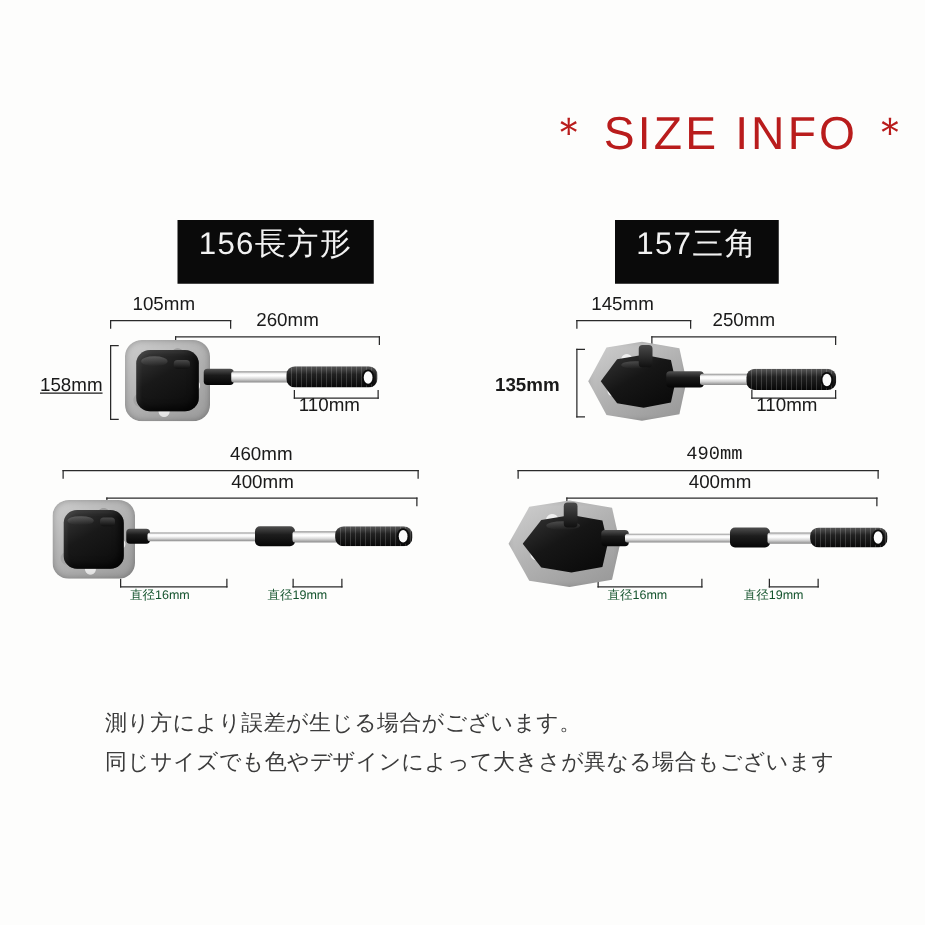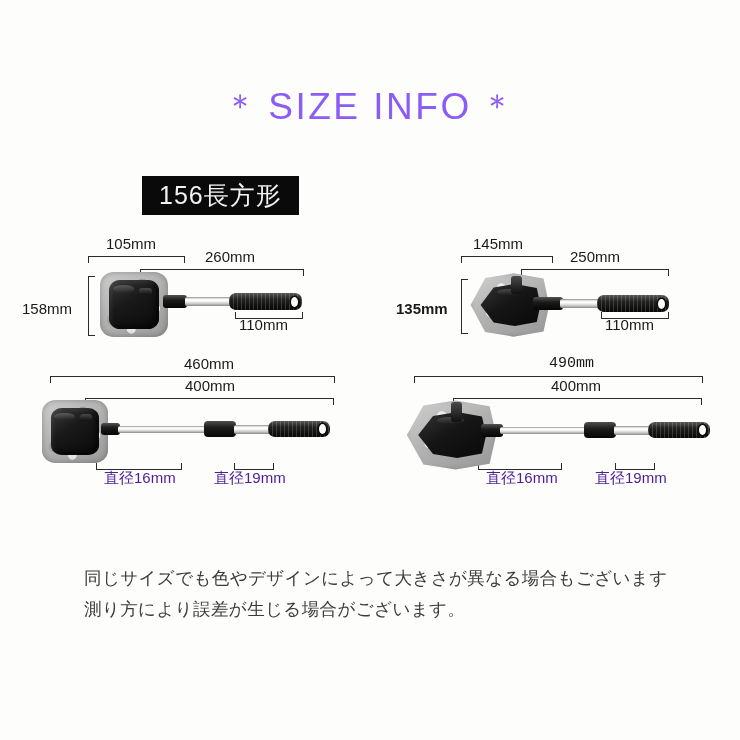--- a/index.html
+++ b/index.html
@@ -9,53 +9,53 @@
     font-family:"Liberation Sans","DejaVu Sans",sans-serif;
     color:#1c1c1c;
     overflow:hidden;
     position:relative;
   }
   .page{position:absolute;inset:0;}
 
   
   .title{
     position:absolute;top:84px;left:0;width:740px;
-    text-align:center;
+    text-align:right;
     font-size:37px;
     letter-spacing:2.5px;
     font-weight:400;
-    color:#8b5cf6;
+    color:#b91c1c;
     white-space:nowrap;
   }
   .title .ast{font-size:33px;vertical-align:2px;display:inline-block;padding:0 9px;}
 
   
   .badge{
     position:absolute;
     background:#0a0a0a;
     color:#f2f2f2;
     font-size:25px;
     letter-spacing:1px;
-    padding:7px 17px 7px 17px;
+    padding:7px 17px 19px 17px;
     white-space:nowrap;
     line-height:1;
   }
   .badge-left{left:142px;top:176px;}
   .badge-right{left:492px;top:176px;}
 
   
   .dim{
     position:absolute;
     font-size:15px;
     letter-spacing:0px;
     white-space:nowrap;
     color:#1a1a1a;
     font-weight:400;
   }
-  .dim.jp{font-size:15px;color:#4c1d95;}
+  .dim.jp{font-size:10px;color:#14532d;}
 
   
   
   .hb-down{
     position:absolute;
     border-top:1.6px solid #2a2a2a;
     border-left:1.6px solid #2a2a2a;
     border-right:1.6px solid #2a2a2a;
     height:7px;
     box-sizing:border-box;
@@ -185,30 +185,31 @@
 </head>
 <body>
 
 <div class="page">
 
   <div class="title">
     <span class="ast">＊</span><span>SIZE INFO</span><span class="ast">＊</span>
   </div>
 
   <div class="badge badge-left">156長方形</div>
+  <div class="badge badge-right">157三角</div>
 
   <div>
 
     <div class="dim" style="left:106px;top:235px;">105mm</div>
     <div class="hb-down" style="left:88px;top:256px;width:97px;"></div>
 
     <div class="dim" style="left:205px;top:248px;">260mm</div>
     <div class="hb-down" style="left:140px;top:269px;width:164px;"></div>
 
-    <div class="dim" style="left:22px;top:300px;">158mm</div>
+    <div class="dim" style="left:32px;top:300px;text-decoration:underline;">158mm</div>
     <div class="vb-right" style="left:88px;top:276px;height:60px;"></div>
 
     <div class="hb-up" style="left:235px;top:312px;width:68px;"></div>
     <div class="dim" style="left:239px;top:316px;">110mm</div>
 
     <div class="prod">
       <div class="head head-rect" style="left:100px;top:272px;width:68px;height:65px;">
         <div class="pad"></div>
         <div class="body"></div>
         <div class="knuckle" style="left:58%;top:24%;width:18%;height:12%;"></div>
@@ -303,17 +304,17 @@
       <div class="shaft" style="left:500px;top:427px;width:88px;height:7px;"></div>
       <div class="collar" style="left:584px;top:422px;width:32px;height:16px;"></div>
       <div class="shaft" style="left:614px;top:426px;width:38px;height:9px;"></div>
       <div class="grip" style="left:648px;top:422px;width:62px;height:16px;">
         <div class="eye"></div>
       </div>
     </div>
   </div>
 
   <div class="footer">
+    <div>測り方により誤差が生じる場合がございます。</div>
     <div>同じサイズでも色やデザインによって大きさが異なる場合もございます</div>
-    <div>測り方により誤差が生じる場合がございます。</div>
   </div>
 
 </div>
 
 </body></html>

